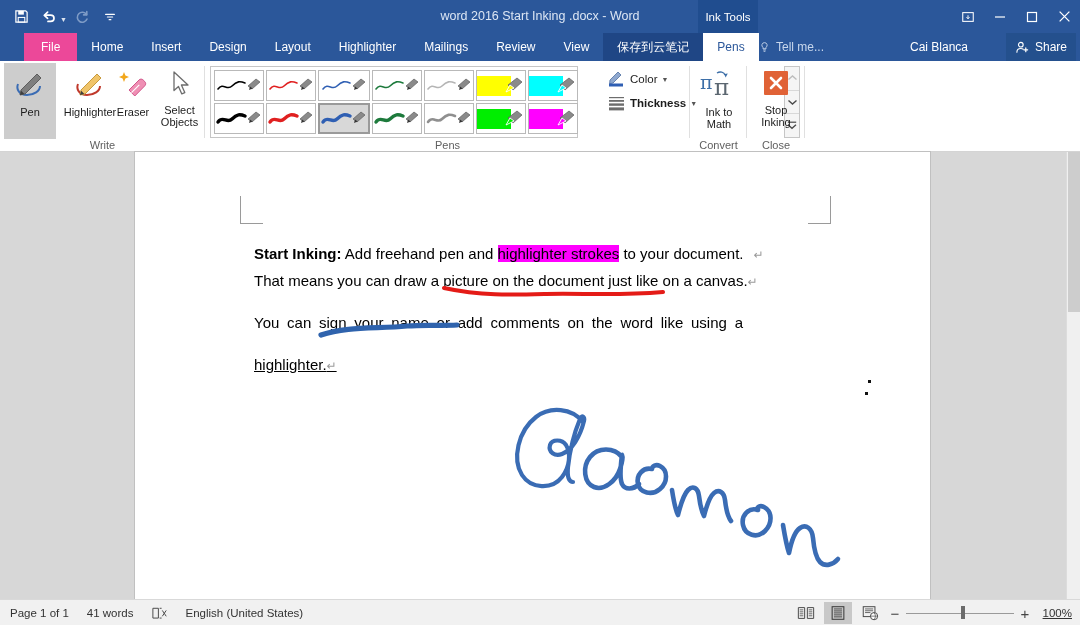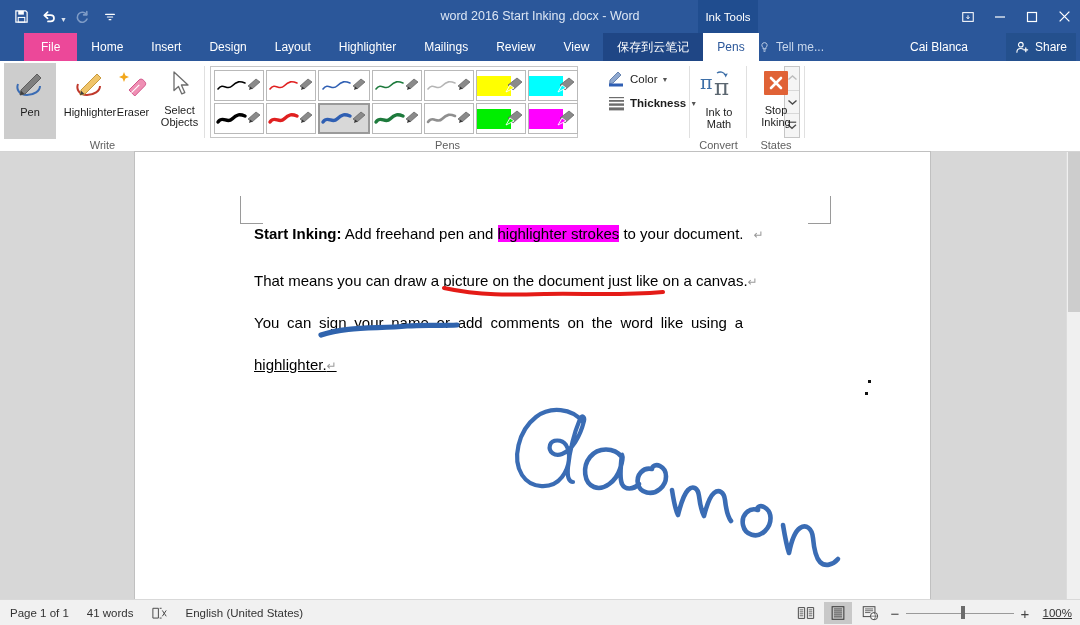--- a/index.html
+++ b/index.html
@@ -467,38 +467,38 @@
       <div class="bigbtn" style="left:2px; width:54px;">
         <svg width="32" height="32" viewBox="0 0 32 32">
           <rect x="4" y="3" width="24" height="24" rx="1" fill="#e06236"></rect>
           <path d="M11 10l10 10M21 10 11 20" stroke="#ffffff" stroke-width="2.6" stroke-linecap="round"></path>
         </svg>
         <span class="lbl">
           <span>Stop</span><br>
           <span>Inking</span>
         </span>
       </div>
-      <div class="grp-label">States</div>
+      <div class="grp-label">Close</div>
       <div class="grp-sep" style="left:57px;"></div>
     </div>
 
     <div class="collapse">
       <svg width="13" height="9" viewBox="0 0 13 9">
           <path d="M1 6.5 6.5 2 12 6.5" fill="none" stroke="#6b6b6b" stroke-width="1.8" stroke-linecap="round"></path>
         </svg>
     </div>
   </div>
 
   <div class="docarea">
     <div class="page">
 
       <div class="corner tl"></div>
       <div class="corner tr"></div>
 
-      <div class="para" style="left:119px; top:72px;">
+      <div class="para" style="left:119px; top:92px;">
         <b>Start Inking:</b><span> Add freehand pen and </span><span class="hl-magenta">highlighter strokes</span><span> to your document.</span><span class="pilcrow" style="margin-left:10px;">↵</span>
       </div>
 
       <div class="para" style="left:119px; top:119px;">
         <span>That means you can draw a picture on the document just like on a canvas.</span><span class="pilcrow">↵</span>
       </div>
 
       <svg class="ink" style="left:306px; top:128px;" width="226" height="22" viewBox="0 0 226 22">
         <path d="M3 8 C40 16, 70 15, 105 14 C140 13, 175 16, 222 12" fill="none" stroke="#e41b17" stroke-width="4" stroke-linecap="round"></path>
       </svg>

